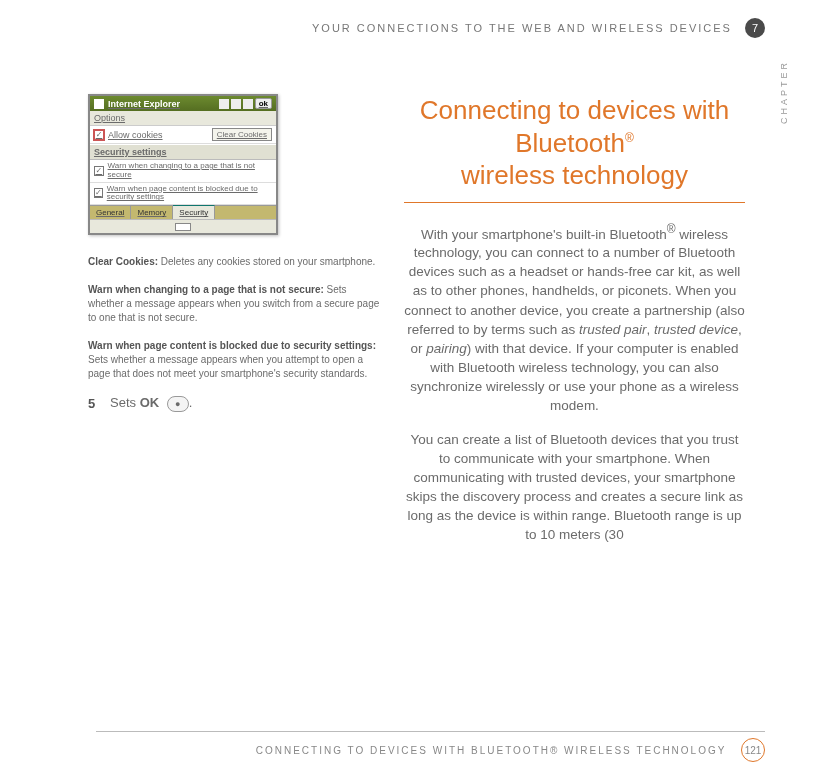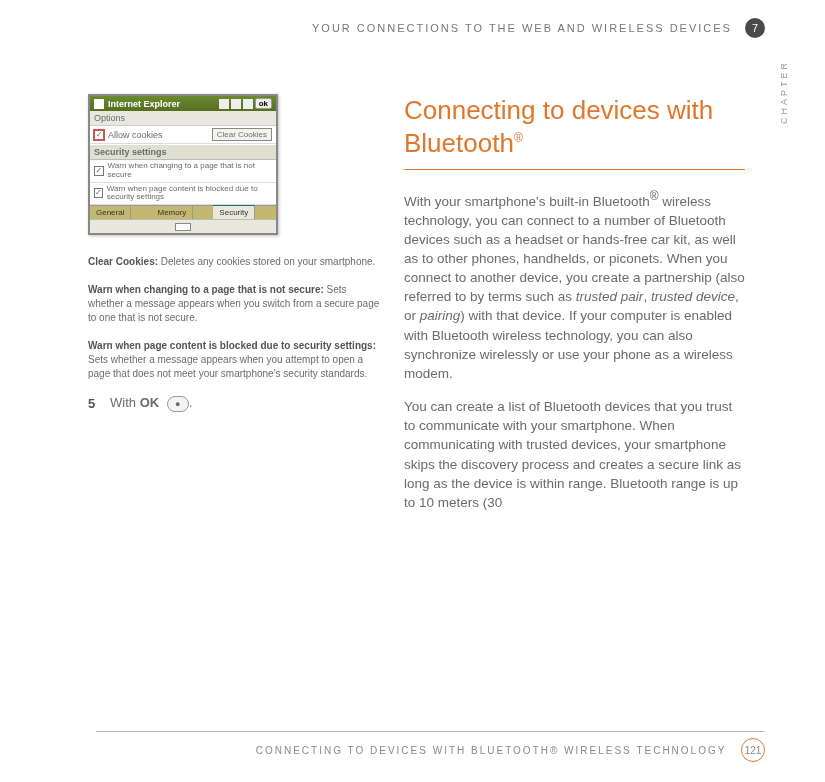--- a/index.html
+++ b/index.html
@@ -46,29 +46,30 @@
     color: #999;
     writing-mode: vertical-rl;
     transform: rotate(180deg);
   }
   .columns {
     display: flex;
     gap: 24px;
     margin-top: 56px;
   }
   .col-left { width: 292px; }
-  .col-right { flex: 1; padding-right: 20px; }
+  .col-right { flex: 1; padding-right: 20px; text-align: center; }
 
   
   .ie-window {
     width: 190px;
     border: 2px solid #888;
     margin-bottom: 20px;
     font-size: 9px;
     box-shadow: 1px 1px 3px rgba(0,0,0,0.25);
+    text-decoration: underline;
   }
   .ie-titlebar {
     background: linear-gradient(#6c8a2f,#556e21);
     color: #fff;
     display: flex;
     align-items: center;
     padding: 2px 4px;
     font-weight: bold;
   }
   .ie-titlebar .flag {
@@ -122,21 +123,20 @@
     background:#f4f4ec;
     padding:1px 4px;
     font-size:8px;
     margin-left:auto;
   }
   .ie-warn { font-size:8px; line-height:1.1; }
   .ie-tabs {
     display:flex;
     background:#c3b86f;
     border-top:1px solid #999;
-    gap:20px;
   }
   .ie-tab {
     padding:2px 6px;
     font-size:8px;
     border-right:1px solid #999;
     background:#c3b86f;
     color:#333;
   }
   .ie-tab.active {
     background:#e8e8dc;
@@ -264,28 +264,29 @@
       </p>
       <p class="bodytext">
         <strong>Warn when changing to a page that is not secure:</strong><span> Sets whether a message appears when you switch from a secure page to one that is not secure.</span>
       </p>
       <p class="bodytext">
         <strong>Warn when page content is blocked due to security settings:</strong><span> Sets whether a message appears when you attempt to open a page that does not meet your smartphone's security standards.</span>
       </p>
       <div class="step">
         <span class="num">5</span>
         <span>
-          <span>With </span><strong>OK</strong><span> </span><span class="ok-key">●</span><span>.</span>
+          <span>Sets </span><strong>OK</strong><span> </span><span class="ok-key">●</span><span>.</span>
         </span>
       </div>
     </div>
 
     <div class="col-right">
       <h2 class="section-title">
         <span>Connecting to devices with Bluetooth</span><span class="reg">®</span><br>
+        <span>wireless technology</span>
       </h2>
       <p>
         <span>With your smartphone's built-in Bluetooth</span><span class="reg">®</span><span> wireless technology, you can connect to a number of Bluetooth devices such as a headset or hands-free car kit, as well as to other phones, handhelds, or piconets. When you connect to another device, you create a partnership (also referred to by terms such as </span><em>trusted pair</em><span>, </span><em>trusted device</em><span>, or </span><em>pairing</em><span>) with that device. If your computer is enabled with Bluetooth wireless technology, you can also synchronize wirelessly or use your phone as a wireless modem.</span>
       </p>
       <p>You can create a list of Bluetooth devices that you trust to communicate with your smartphone. When communicating with trusted devices, your smartphone skips the discovery process and creates a secure link as long as the device is within range. Bluetooth range is up to 10 meters (30</p>
     </div>
   </div>
 
   <div class="footer-row">
     <span>CONNECTING TO DEVICES WITH BLUETOOTH® WIRELESS TECHNOLOGY</span>

